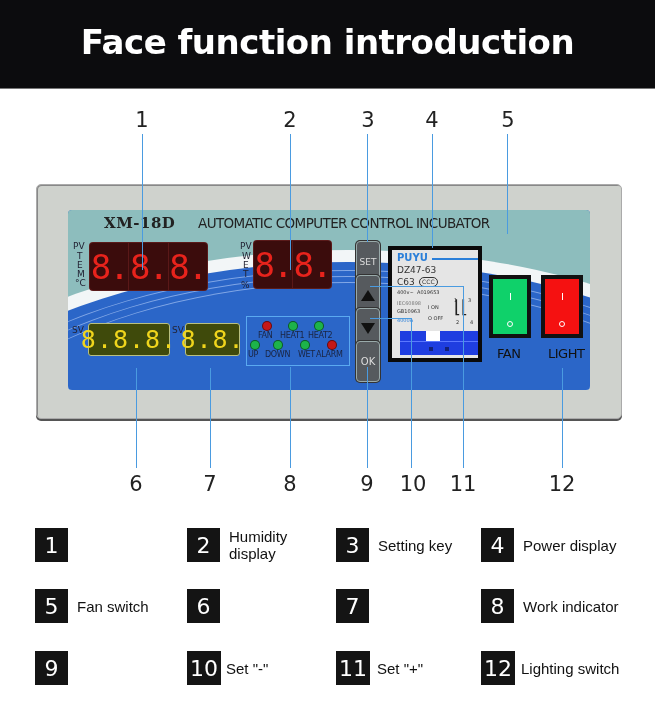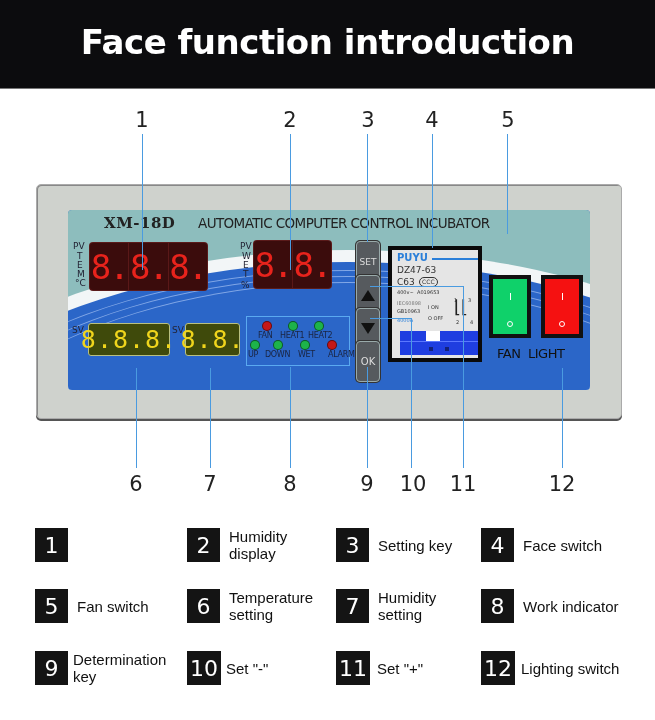--- a/index.html
+++ b/index.html
@@ -182,21 +182,21 @@
 <div class="led green" style="left:251px; top:341px;"></div>
 <div class="led green" style="left:274px; top:341px;"></div>
 <div class="led green" style="left:301px; top:341px;"></div>
 <div class="led red" style="left:328px; top:341px;"></div>
 <div class="led-label" style="left:258px; top:331px;">FAN</div>
 <div class="led-label" style="left:280px; top:331px;">HEAT1</div>
 <div class="led-label" style="left:308px; top:331px;">HEAT2</div>
 <div class="led-label" style="left:248px; top:350px;">UP</div>
 <div class="led-label" style="left:265px; top:350px;">DOWN</div>
 <div class="led-label" style="left:298px; top:350px;">WET</div>
-<div class="led-label" style="left:328px; top:350px;">ALARM</div>
+<div class="led-label" style="left:316px; top:350px;">ALARM</div>
 
 <div class="key" style="top:241px;">SET</div>
 <div class="key" style="top:275px;">
     <div class="tri-up"></div>
   </div>
 <div class="key" style="top:308px;">
     <div class="tri-down"></div>
   </div>
 <div class="key" style="top:341px; font-size:10px;">OK</div>
 
@@ -228,21 +228,21 @@
 <div class="rocker" style="left:489px; background:#0fd16a;">
   <div class="i-mark"></div>
   <div class="o-mark"></div>
 </div>
 <div class="rocker-label" style="left:497px;">FAN</div>
 
 <div class="rocker" style="left:541px; background:#f51111;">
   <div class="i-mark"></div>
   <div class="o-mark"></div>
 </div>
-<div class="rocker-label" style="left:528px;">LIGHT</div>
+<div class="rocker-label" style="left:548px;">LIGHT</div>
 
 <div class="callout-line" style="left:142px; top:134px; height:136px;"></div>
 <div class="callout-line" style="left:290px; top:134px; height:136px;"></div>
 <div class="callout-line" style="left:367px; top:134px; height:108px;"></div>
 <div class="callout-line" style="left:432px; top:134px; height:114px;"></div>
 <div class="callout-line" style="left:507px; top:134px; height:100px;"></div>
 
 <div class="callout-line" style="left:136px; top:368px; height:100px;"></div>
 <div class="callout-line" style="left:210px; top:368px; height:100px;"></div>
 <div class="callout-line" style="left:290px; top:367px; height:101px;"></div>
@@ -267,43 +267,40 @@
 <div class="legend-item" style="left:187px; top:528px;">
   <div class="legend-num">2</div>
   <div class="legend-text" style="width:75px;">Humidity display</div>
 </div>
 <div class="legend-item" style="left:336px; top:528px;">
   <div class="legend-num">3</div>
   <div class="legend-text">Setting key</div>
 </div>
 <div class="legend-item" style="left:481px; top:528px;">
   <div class="legend-num">4</div>
-  <div class="legend-text">Face switch</div>
+  <div class="legend-text">Power display</div>
 </div>
 
 <div class="legend-item" style="left:35px; top:589px;">
   <div class="legend-num">5</div>
   <div class="legend-text">Fan switch</div>
 </div>
 <div class="legend-item" style="left:187px; top:589px;">
   <div class="legend-num">6</div>
-  <div class="legend-text" style="width:110px;">Temperature setting</div>
 </div>
 <div class="legend-item" style="left:336px; top:589px;">
   <div class="legend-num">7</div>
-  <div class="legend-text" style="width:75px;">Humidity setting</div>
 </div>
 <div class="legend-item" style="left:481px; top:589px;">
   <div class="legend-num">8</div>
   <div class="legend-text">Work indicator</div>
 </div>
 
 <div class="legend-item" style="left:35px; top:651px;">
   <div class="legend-num">9</div>
-  <div class="legend-text" style="width:105px; margin-left:5px;">Determination key</div>
 </div>
 <div class="legend-item" style="left:187px; top:651px;">
   <div class="legend-num">10</div>
   <div class="legend-text" style="margin-left:5px;">Set "-"</div>
 </div>
 <div class="legend-item" style="left:336px; top:651px;">
   <div class="legend-num">11</div>
   <div class="legend-text" style="margin-left:7px;">Set "+"</div>
 </div>
 <div class="legend-item" style="left:481px; top:651px;">

